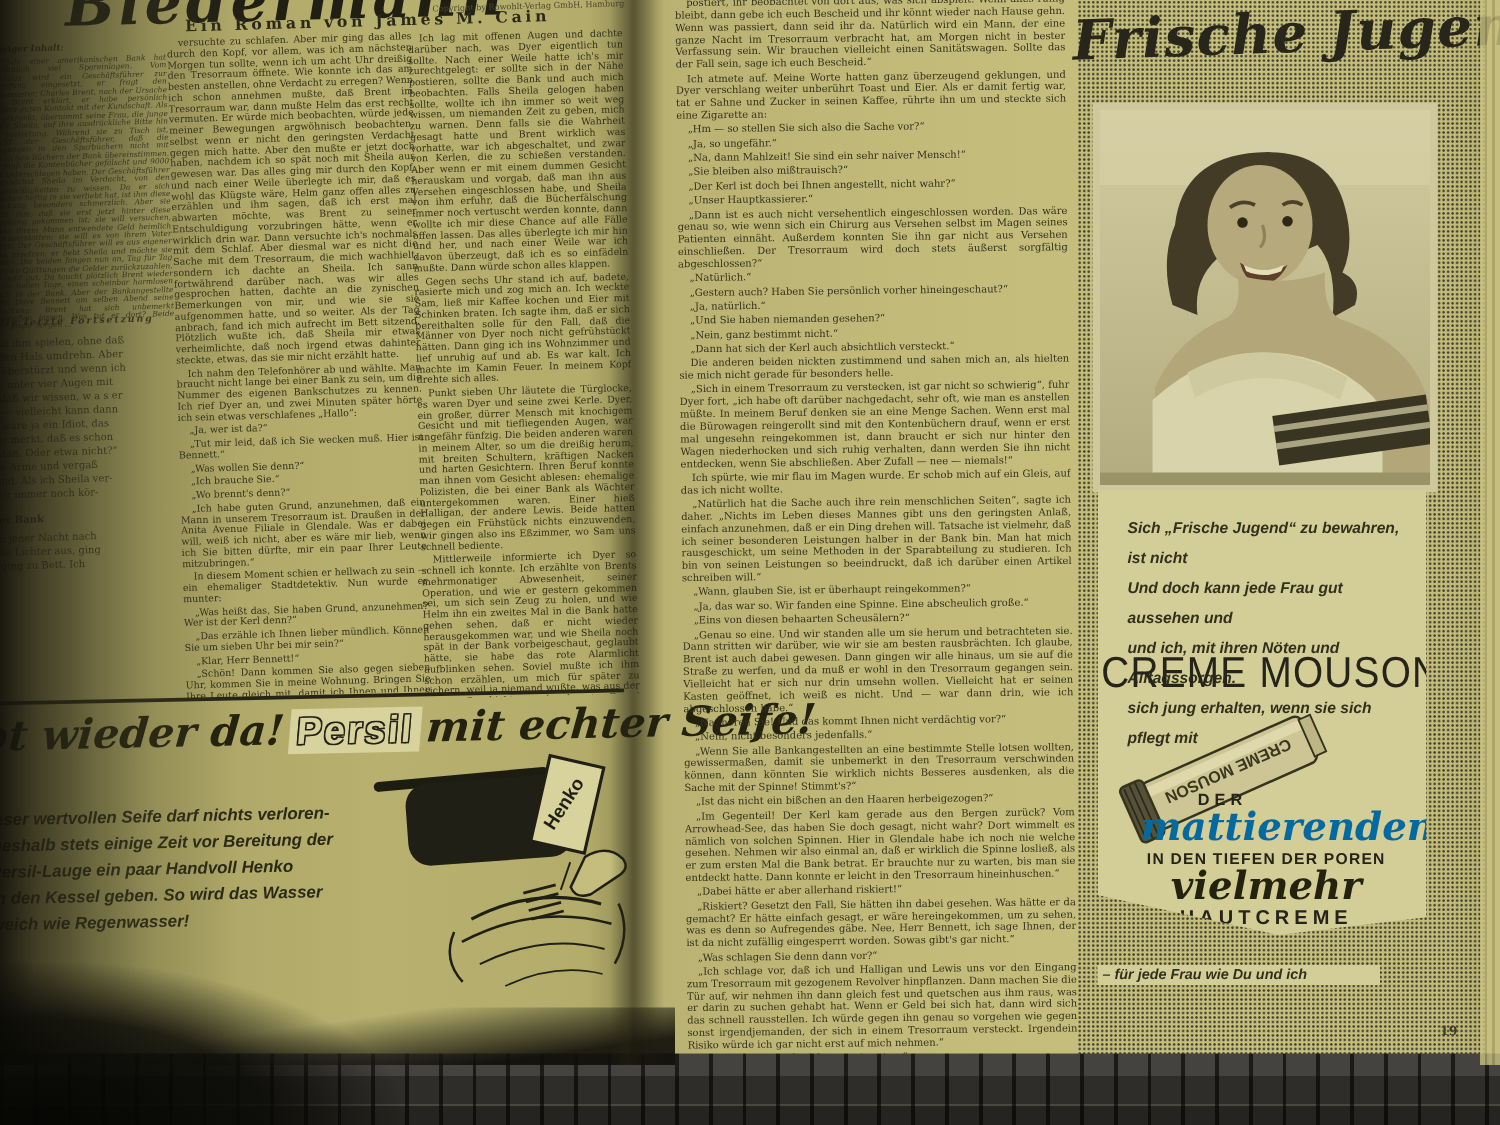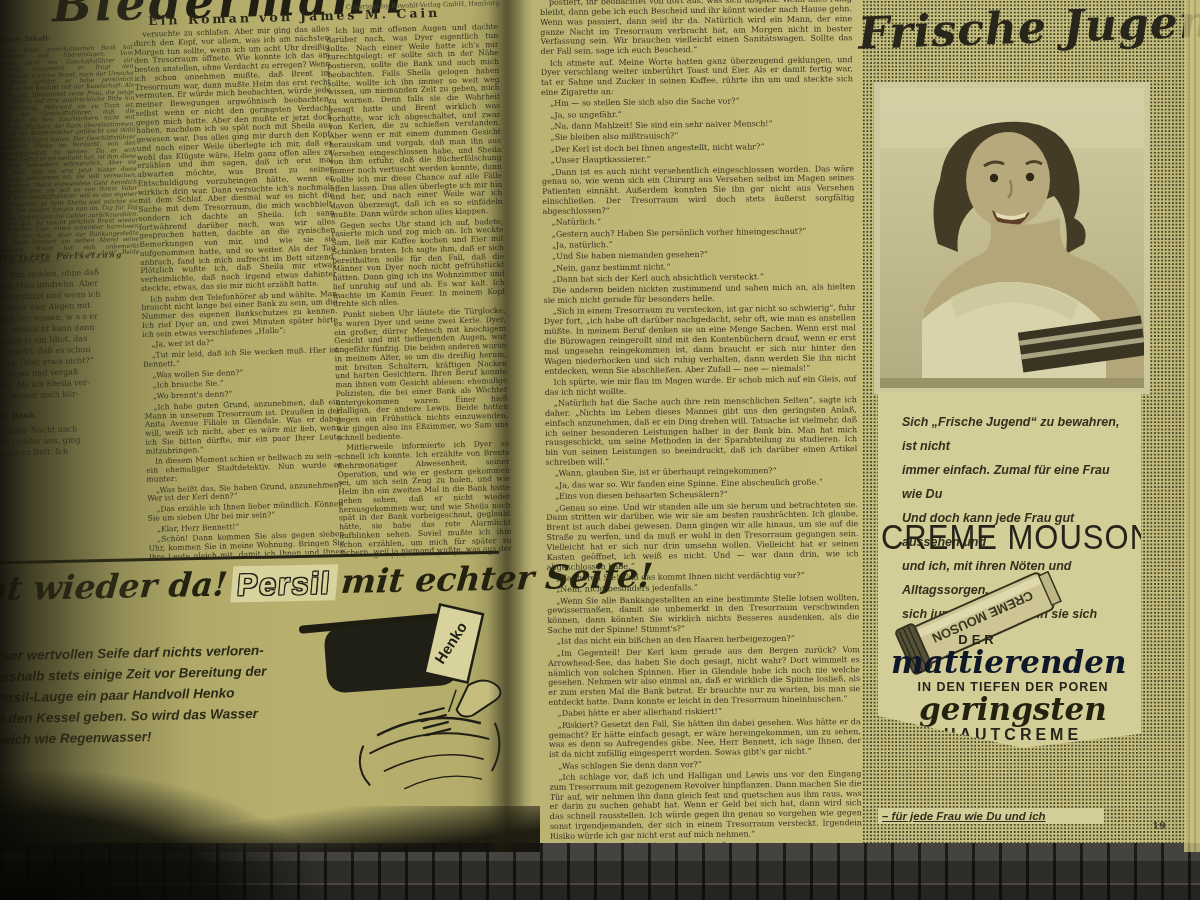--- a/index.html
+++ b/index.html
@@ -91,30 +91,30 @@
     font:italic 600 12.5px "Liberation Sans",sans-serif;line-height:24px;color:#32301c;}
   #cm{position:absolute;left:-6px;top:128px;width:290px;text-align:center;
     font:31px "Liberation Sans",sans-serif;letter-spacing:1px;color:#26241a;transform:scaleY(1.12);}
   #tube{position:absolute;left:6px;top:158px;width:200px;height:130px;}
   #disc{position:absolute;left:182px;top:166px;width:96px;height:96px;border-radius:50%;
     background:#212017;text-align:center;color:#d9d3a4;z-index:3;}
   #disc .m{font:italic 700 14px "DejaVu Serif",serif;margin-top:14px;}
   #disc .t{font:700 15px "DejaVu Serif",serif;line-height:17px;}
   #der{position:absolute;left:0;top:240px;width:200px;text-align:center;
     font:700 13px "Liberation Sans",sans-serif;letter-spacing:4px;color:#26241a;}
-  #matt{position:absolute;left:0;top:252px;width:270px;text-align:left;
-    font:italic 900 31px "DejaVu Serif",serif;color:#0f172a;padding-left:13px;}
+  #matt{position:absolute;left:0;top:252px;width:270px;text-align:right;
+    font:italic 900 31px "DejaVu Serif",serif;color:#0369a1;}
   #intief{position:absolute;left:0;top:288px;width:270px;text-align:center;
     font:700 12.5px "Liberation Sans",sans-serif;letter-spacing:1px;color:#26241a;}
   #wirk{position:absolute;left:0;top:299px;width:270px;text-align:center;
     font:italic 900 31px "DejaVu Serif",serif;color:#23220f;}
   #hautcreme{position:absolute;left:0;top:334px;width:270px;text-align:center;
     font:700 16px "Liberation Sans",sans-serif;letter-spacing:4px;color:#26241a;}
-  #fuer{position:absolute;left:16px;top:808px;width:218px;z-index:2;background:#d3cd97;
-    padding:2px 4px;font:italic 600 11.5px "Liberation Sans",sans-serif;color:#32301c;text-decoration:underline;}
+  #fuer{position:absolute;left:16px;top:772px;width:218px;z-index:2;background:#d3cd97;
+    padding:2px 4px;font:italic 600 11.5px "Liberation Sans",sans-serif;color:#32301c;}
 </style>
 </head>
 <body>
 
 <div id="scene">
 
   <div id="spread">
 
     <div id="lp-title">Biedermann</div>
     <div id="lp-byline">Ein Roman von James M. Cain</div>
@@ -278,21 +278,20 @@
           <rect x="140" y="236" width="124" height="40" fill="#3a3422" transform="rotate(-8 202 256)"></rect>
           <rect x="140" y="244" width="124" height="5" fill="#d9d3ab" opacity=".7" transform="rotate(-8 202 256)"></rect>
           <rect x="140" y="258" width="124" height="5" fill="#d9d3ab" opacity=".7" transform="rotate(-8 202 256)"></rect>
           <rect x="0" y="290" width="264" height="10" fill="#9a9368"></rect>
         </svg>
       </div>
 
       <div id="panel">
         <div id="ad-copy">
             <div>Sich „Frische Jugend“ zu bewahren, ist nicht</div>
-            <div>immer einfach. Zumal für eine Frau wie Du</div>
             <div>Und doch kann jede Frau gut aussehen und</div>
             <div>und ich, mit ihren Nöten und Alltagssorgen.</div>
             <div>sich jung erhalten, wenn sie sich pflegt mit</div>
           </div>
         <div id="cm">CREME MOUSON</div>
 
         <svg id="tube" viewBox="0 0 200 130">
           <g transform="rotate(-24 100 70)">
             <rect x="30" y="48" width="140" height="40" rx="6" fill="#cdc694" stroke="#36331f" stroke-width="2"></rect>
             <rect x="30" y="52" width="140" height="8" fill="#e2dcb2" opacity=".8"></rect>
@@ -300,21 +299,21 @@
             <path d="M18 46 v44 M23 45 v46 M28 45 v46" stroke="#2c2a1a" stroke-width="1.4"></path>
             <rect x="168" y="52" width="10" height="32" fill="#bdb684" stroke="#36331f" stroke-width="1.5"></rect>
             <text x="100" y="74" font-family="Liberation Sans,sans-serif" font-size="13" font-weight="bold" fill="#3a3621" text-anchor="middle" transform="rotate(180 100 68)">CREME MOUSON</text>
           </g>
         </svg>
 
 
         <div id="der">DER</div>
         <div id="matt">mattierenden</div>
         <div id="intief">IN DEN TIEFEN DER POREN</div>
-        <div id="wirk">geringsten</div>
+        <div id="wirk">vielmehr</div>
         <div id="hautcreme">HAUTCREME</div>
       </div>
 
       <div id="fuer">– für jede Frau wie Du und ich</div>
     </div>
 
     <div id="left-shadow"></div>
     <div id="gutter"></div>
     <div id="right-edge"></div>
     <div id="page-bottom-curl"></div>

